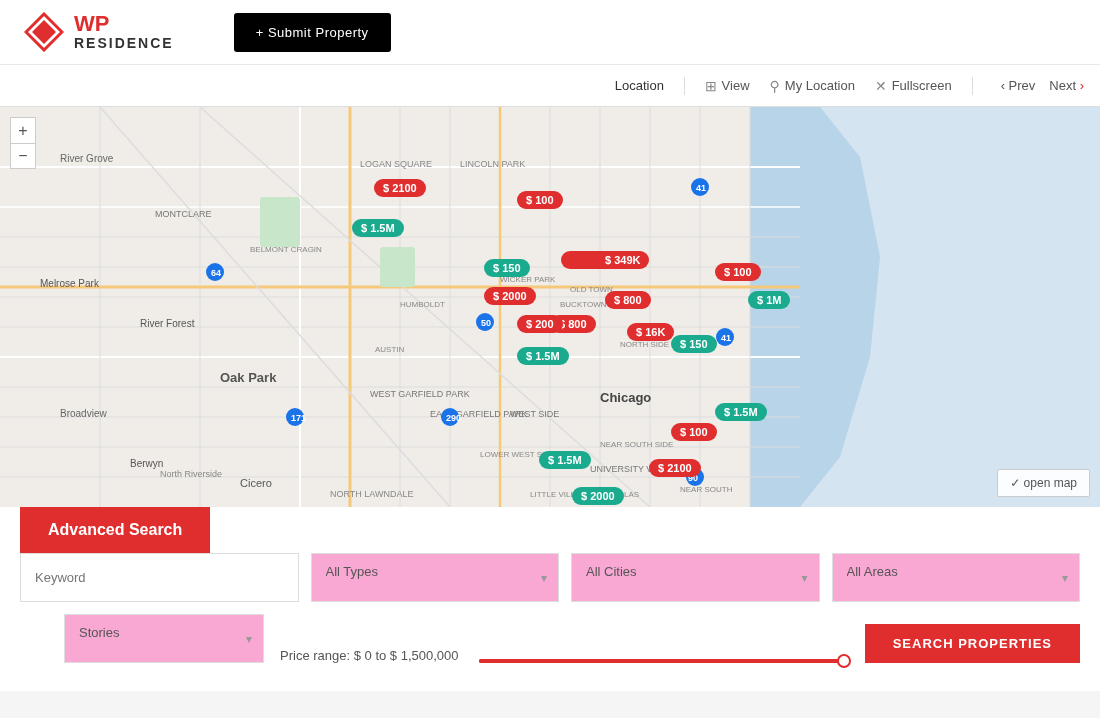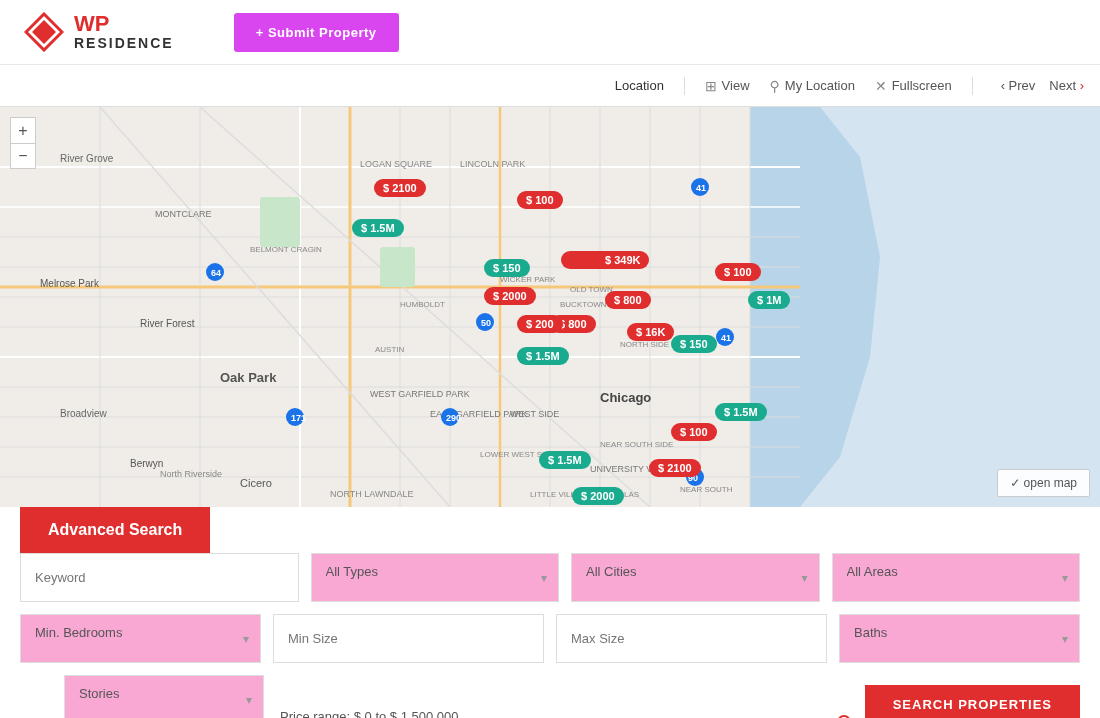--- a/index.html
+++ b/index.html
@@ -31,26 +31,26 @@
     .logo-residence { color: #333; font-size: 14px; font-weight: 700; letter-spacing: 2px; }
     nav { display: flex; align-items: center; gap: 36px; flex: 1; }
     nav a {
       color: #e02d2d;
       text-decoration: none;
       font-size: 13px;
       font-weight: 700;
       letter-spacing: 0.5px;
     }
     .submit-btn {
-      background: #d946ef;
+      background: #000000;
       color: #fff;
       border: none;
       padding: 12px 22px;
       font-size: 13px;
-      font-weight: 700;
+      font-weight: 400;
       cursor: pointer;
       border-radius: 3px;
       letter-spacing: 0.5px;
     }
 
     
     .map-toolbar {
       background: #fff;
       display: flex;
       align-items: center;
@@ -431,34 +431,20 @@
         <option>All Cities</option>
       </select>
     </div>
     <div class="select-wrapper">
       <select>
         <option>All Areas</option>
       </select>
     </div>
   </div>
 
-  <div class="search-row">
-    <div class="select-wrapper">
-      <select>
-        <option>Min. Bedrooms</option>
-      </select>
-    </div>
-    <input class="search-input" type="text" placeholder="Min Size" style="">
-    <input class="search-input" type="text" placeholder="Max Size" style="">
-    <div class="select-wrapper">
-      <select>
-        <option>Baths</option>
-      </select>
-    </div>
-  </div>
 
   <div class="search-row price-row">
     <div class="select-wrapper" style="flex:0 0 200px;">
       <select>
         <option>Stories</option>
       </select>
     </div>
     <span class="price-range-label">Price range: $ 0 to $ 1,500,000</span>
     <div class="price-slider-container">
       <div class="price-slider-track">

